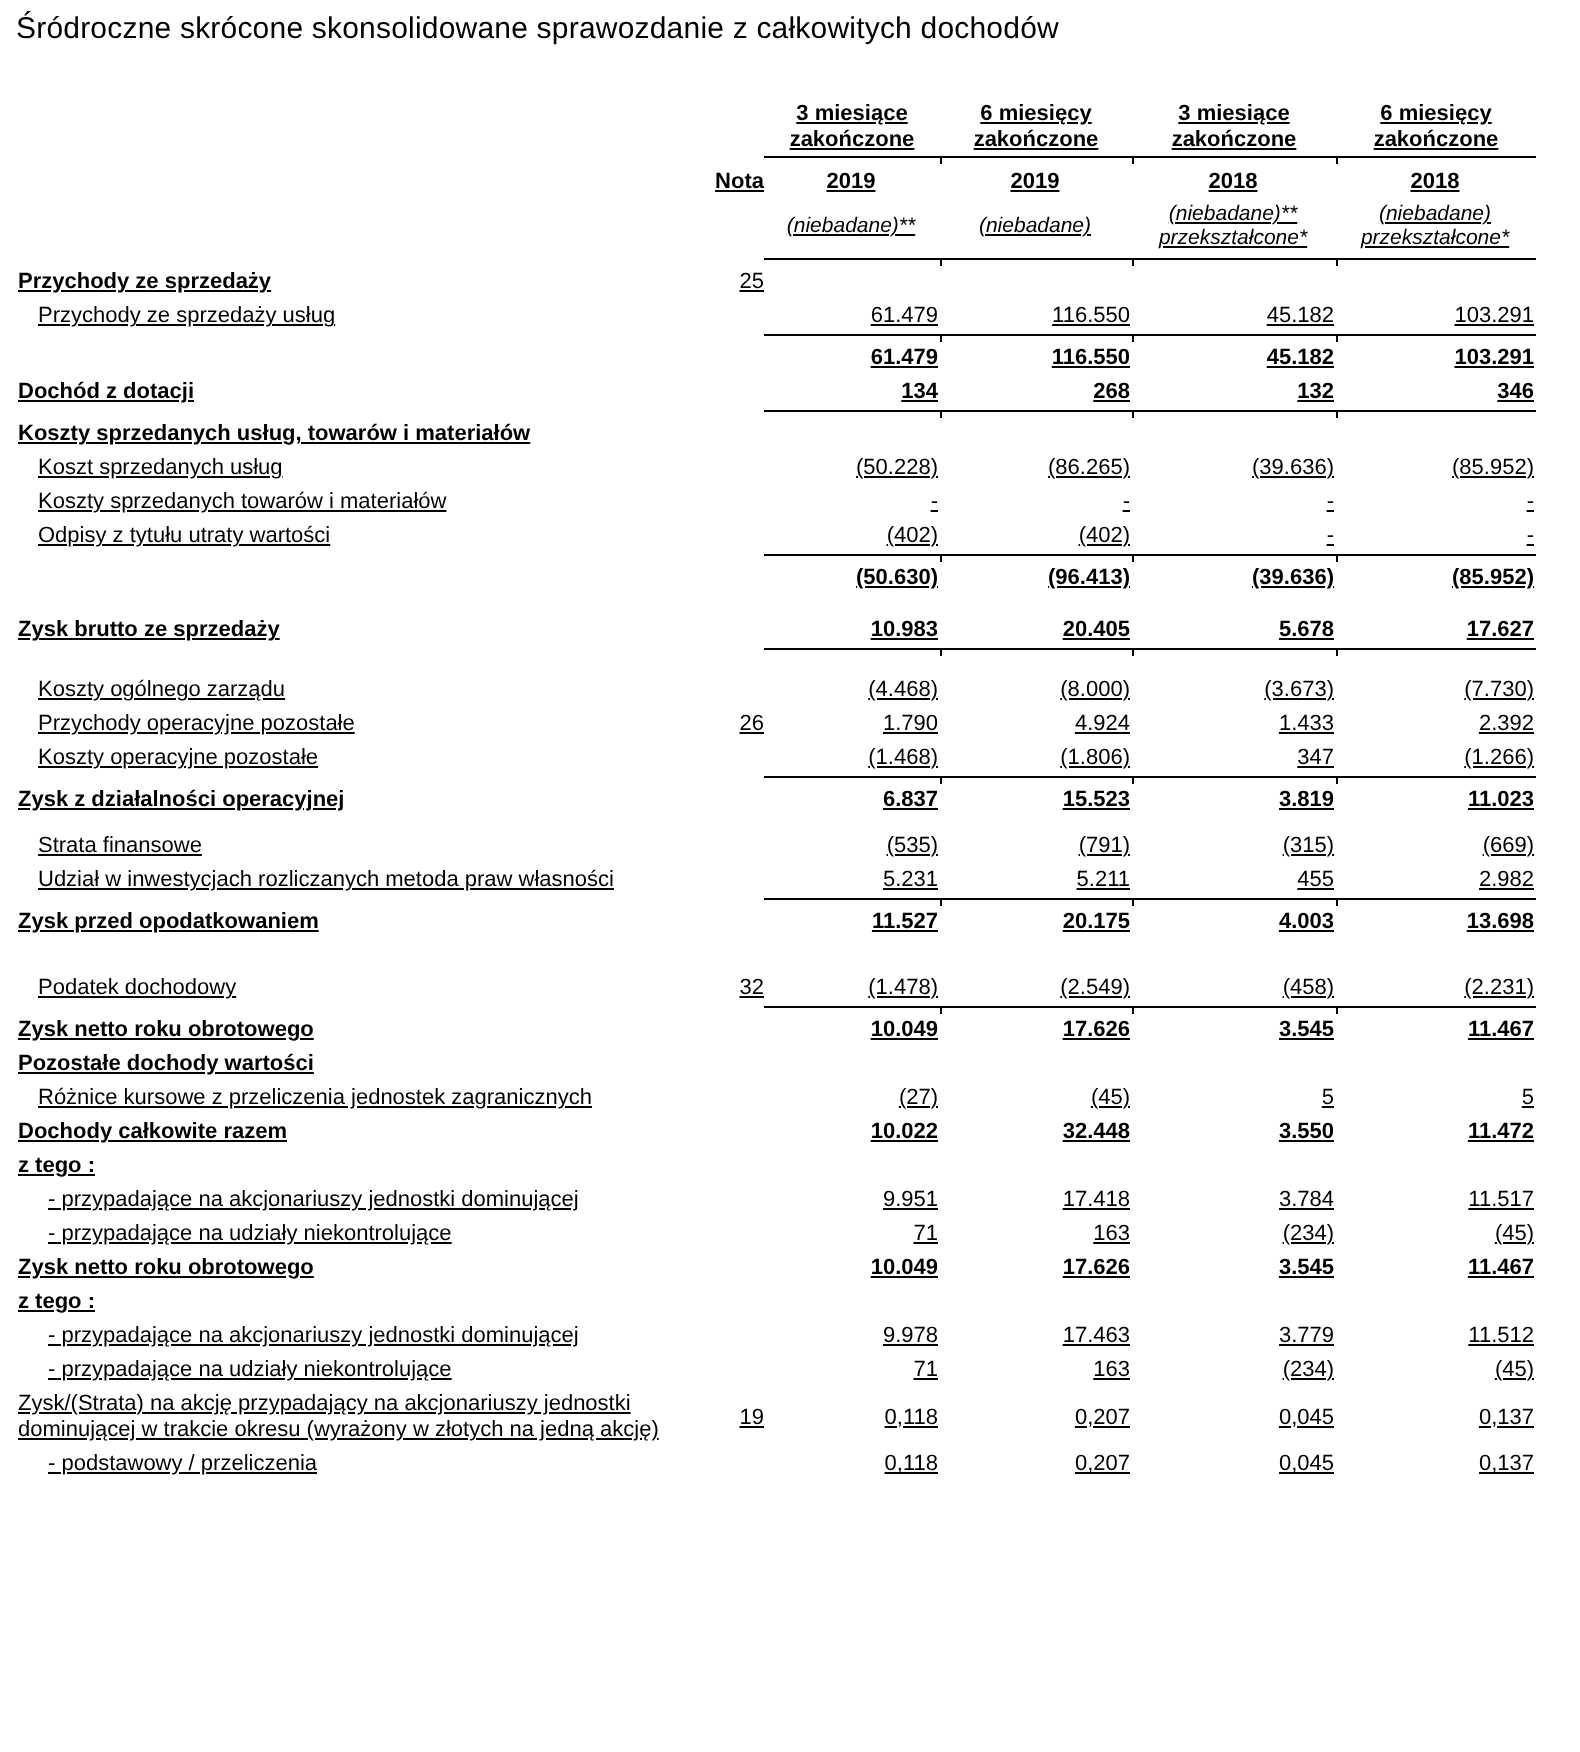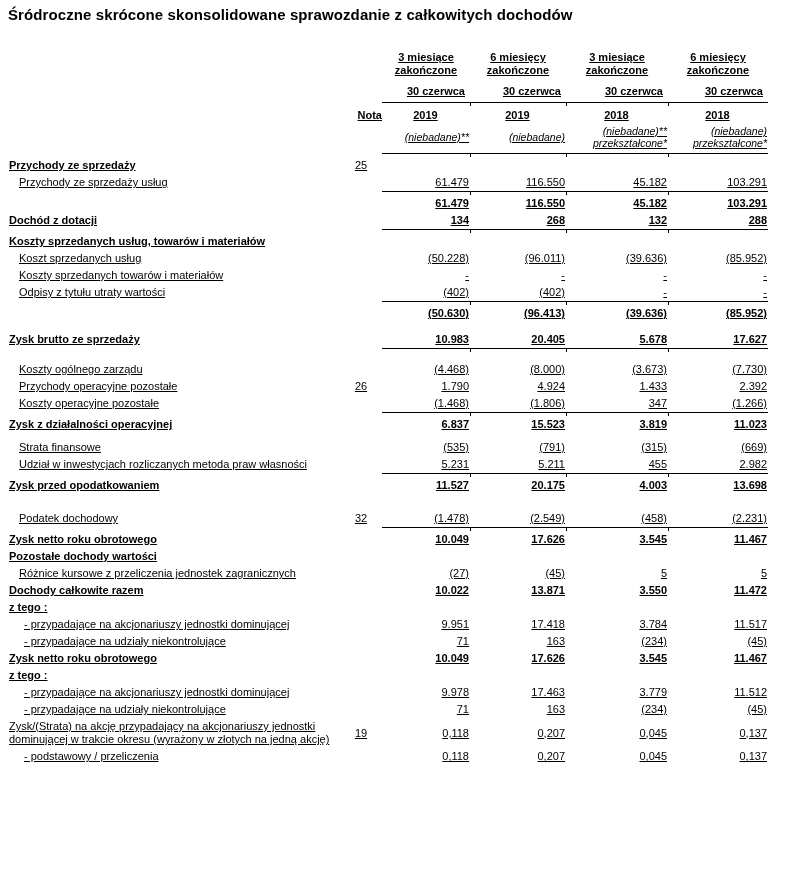--- a/index.html
+++ b/index.html
@@ -11,21 +11,21 @@
   .page {
     width: 790px;
     height: 876px;
     box-sizing: border-box;
     padding: 5px 22px 6px 6px;
     overflow: hidden;
     background: #ffffff;
   }
   .title {
     font-size: 15px;
-    font-weight: bold;
+    font-weight: normal;
     margin: 0 0 0 2px;
     line-height: 20px;
     letter-spacing: 0.1px;
   }
   table.fin {
     border-collapse: collapse;
     width: 762px;
     table-layout: fixed;
     margin-top: 26px;
     text-decoration: underline;
@@ -36,28 +36,28 @@
   col.c-v2    { width: 96px;  }
   col.c-v3    { width: 102px; }
   col.c-v4    { width: 100px; }
 
   td { padding: 2px 0; vertical-align: middle; line-height: 13px; }
 
   .label { padding-left: 3px; }
   .ind1  { text-indent: 10px; }
   .ind2  { text-indent: 15px; }
   .b     { font-weight: bold; }
-  .nota  { text-align: center; }
+  .nota  { text-align: right; }
   .val   { text-align: right; padding-right: 1px; }
 
   
   .hp { font-weight: bold; text-align: center; white-space: pre-line; padding: 0 0 1px 0; }
   .hd { font-weight: bold; text-align: right; padding: 7px 5px 4px 0; }
   .hy { font-weight: bold; text-align: center; padding-right: 1px; padding-top: 3px; }
-  .ha { font-style: italic; text-align: right; white-space: pre-line;
+  .ha { font-style: italic; text-align: center; white-space: pre-line;
         line-height: 12px; font-size: 10.5px; padding: 1px 1px 4px 0; }
   .nota-h { font-weight: bold; text-align: right; padding-top: 3px; }
 
   
   tr.rule td { padding: 0; height: 3px; }
   tr.rule td.ln { border-top: 1.5px solid #000000; }
   tr.rule td.tk { border-left: 1px solid #000000; }
 
   
   tr.gap td { padding: 0; }
@@ -86,28 +86,20 @@
         <td class="nota"></td>
         <td class="hp">3 miesiące
 zakończone</td>
         <td class="hp">6 miesięcy
 zakończone</td>
         <td class="hp">3 miesiące
 zakończone</td>
         <td class="hp">6 miesięcy
 zakończone</td>
       </tr>
-      <tr>
-        <td class="label"></td>
-        <td class="nota"></td>
-        <td class="hd">30 czerwca</td>
-        <td class="hd">30 czerwca</td>
-        <td class="hd">30 czerwca</td>
-        <td class="hd">30 czerwca</td>
-      </tr>
       <tr class="rule">
         <td colspan="2"></td>
         <td class="ln"></td>
         <td class="ln tk"></td>
         <td class="ln tk"></td>
         <td class="ln tk"></td>
       </tr>
       <tr>
         <td class="label"></td>
         <td class="nota-h">Nota</td>
@@ -165,42 +157,42 @@
           <td class="val b">116.550</td>
           <td class="val b">45.182</td>
           <td class="val b">103.291</td>
         </tr>
         <tr>
           <td class="label ind0 b">Dochód z dotacji</td>
           <td class="nota"></td>
           <td class="val b">134</td>
           <td class="val b">268</td>
           <td class="val b">132</td>
-          <td class="val b">288</td>
+          <td class="val b">346</td>
         </tr>
         <tr class="rule">
           <td colspan="2"></td>
           <td class="ln"></td>
           <td class="ln tk"></td>
           <td class="ln tk"></td>
           <td class="ln tk"></td>
         </tr>
         <tr>
           <td class="label ind0 b">Koszty sprzedanych usług, towarów i materiałów</td>
           <td class="nota"></td>
           <td class="val b"></td>
           <td class="val b"></td>
           <td class="val b"></td>
           <td class="val b"></td>
         </tr>
         <tr>
           <td class="label ind1">Koszt sprzedanych usług</td>
           <td class="nota"></td>
           <td class="val">(50.228)</td>
-          <td class="val">(96.011)</td>
+          <td class="val">(86.265)</td>
           <td class="val">(39.636)</td>
           <td class="val">(85.952)</td>
         </tr>
         <tr>
           <td class="label ind1">Koszty sprzedanych towarów i materiałów</td>
           <td class="nota"></td>
           <td class="val">-</td>
           <td class="val">-</td>
           <td class="val">-</td>
           <td class="val">-</td>
@@ -361,21 +353,21 @@
           <td class="nota"></td>
           <td class="val">(27)</td>
           <td class="val">(45)</td>
           <td class="val">5</td>
           <td class="val">5</td>
         </tr>
         <tr>
           <td class="label ind0 b">Dochody całkowite razem</td>
           <td class="nota"></td>
           <td class="val b">10.022</td>
-          <td class="val b">13.871</td>
+          <td class="val b">32.448</td>
           <td class="val b">3.550</td>
           <td class="val b">11.472</td>
         </tr>
         <tr>
           <td class="label ind0 b">z tego :</td>
           <td class="nota"></td>
           <td class="val b"></td>
           <td class="val b"></td>
           <td class="val b"></td>
           <td class="val b"></td>

